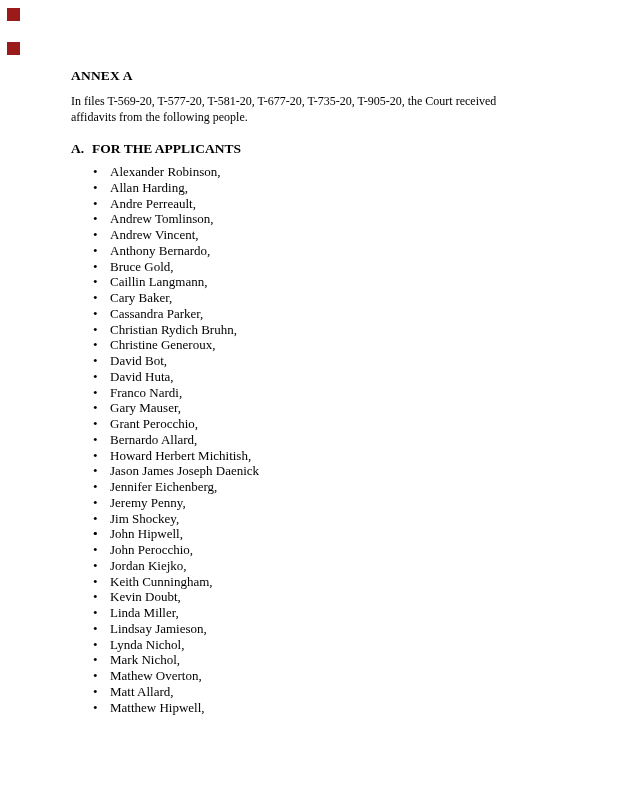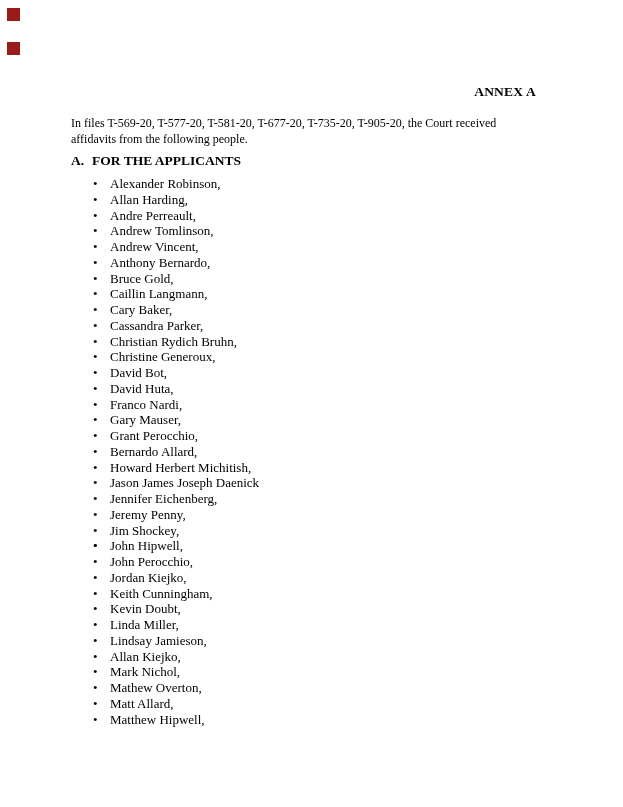--- a/index.html
+++ b/index.html
@@ -23,34 +23,34 @@
   .marker-2 { top: 42px; }
   .content {
     position: absolute;
     left: 71px;
     top: 68px;
     width: 481px;
   }
   .title {
     font-size: 13.5px;
     font-weight: bold;
-    text-align: right;
-    margin: 16px;
+    text-align: left;
+    margin: 0;
     letter-spacing: 0.2px;
   }
   .intro {
     font-size: 12px;
     line-height: 15.5px;
     margin: 10px 0 0 0;
     max-width: 465px;
   }
   .section-heading {
     font-size: 13.5px;
     font-weight: bold;
-    margin: 6px 0 0 0;
+    margin: 16px 0 0 0;
   }
   .section-label {
     display: inline-block;
     width: 21px;
   }
   .name-list {
     list-style: none;
     margin: 7px 0 0 0;
     padding: 0;
   }
@@ -234,21 +234,21 @@
           <span>Linda Miller,</span>
         </li>
 
         <li class="name-item">
           <span class="bullet">•</span>
           <span>Lindsay Jamieson,</span>
         </li>
 
         <li class="name-item">
           <span class="bullet">•</span>
-          <span>Allan Kiejko,</span>
+          <span>Lynda Nichol,</span>
         </li>
 
         <li class="name-item">
           <span class="bullet">•</span>
           <span>Mark Nichol,</span>
         </li>
 
         <li class="name-item">
           <span class="bullet">•</span>
           <span>Mathew Overton,</span>

